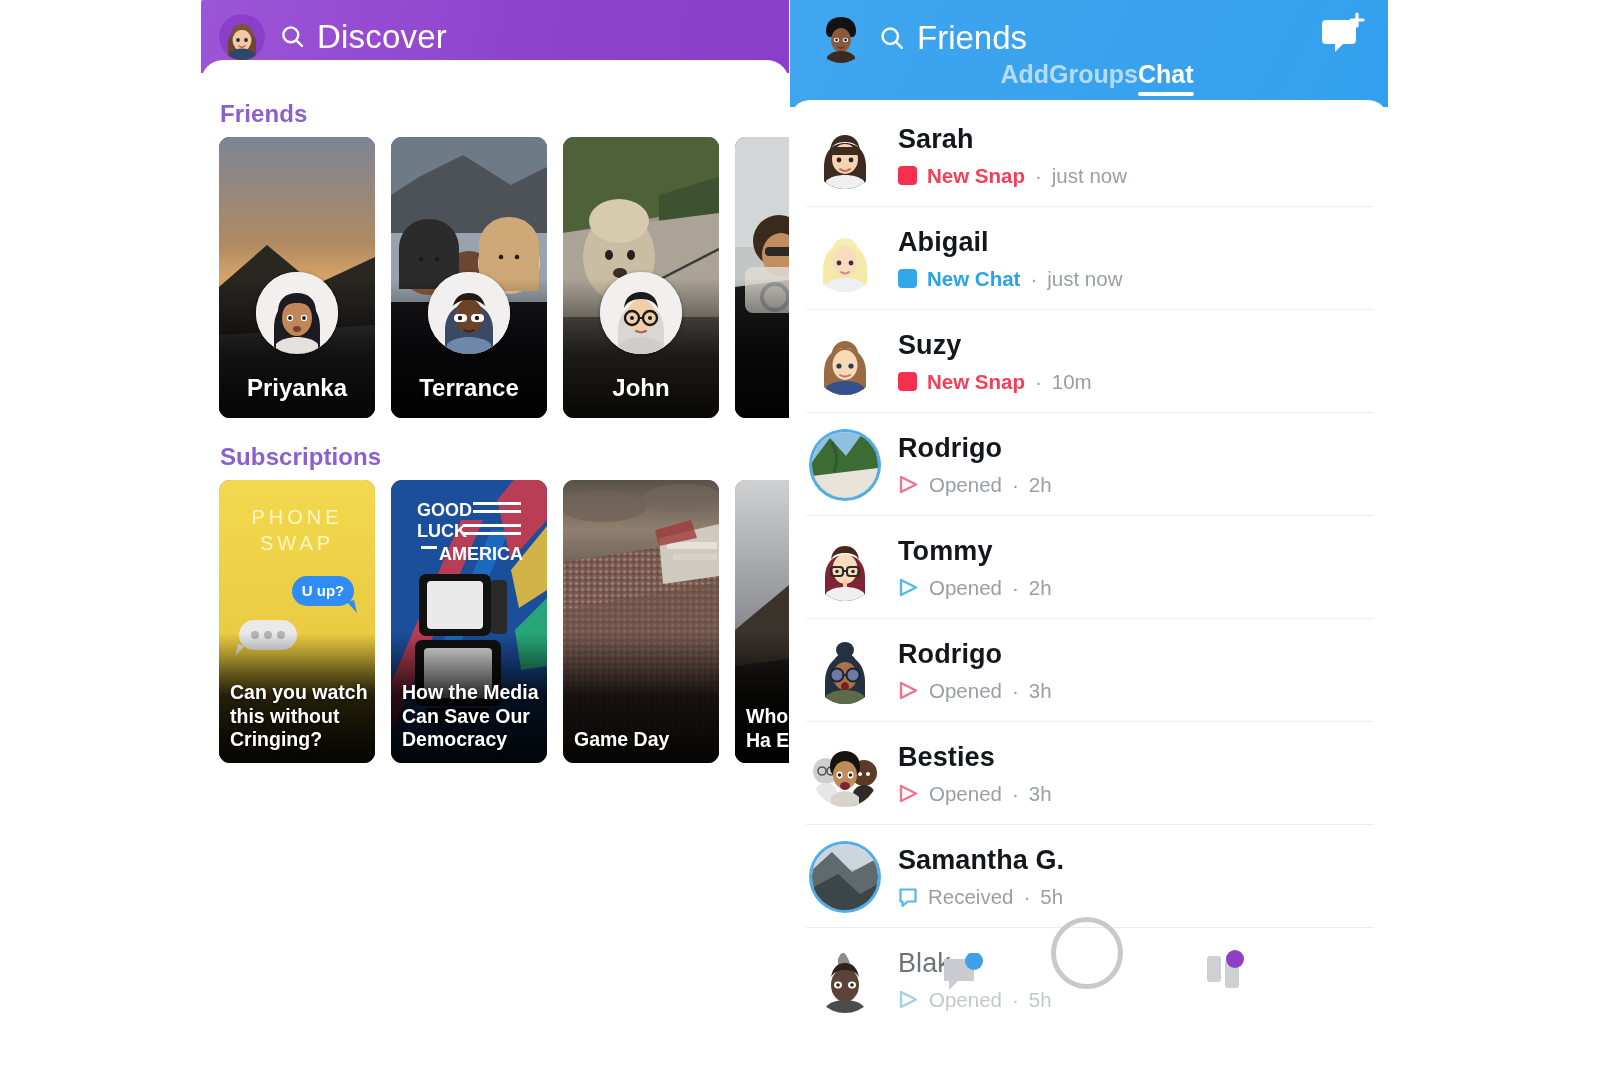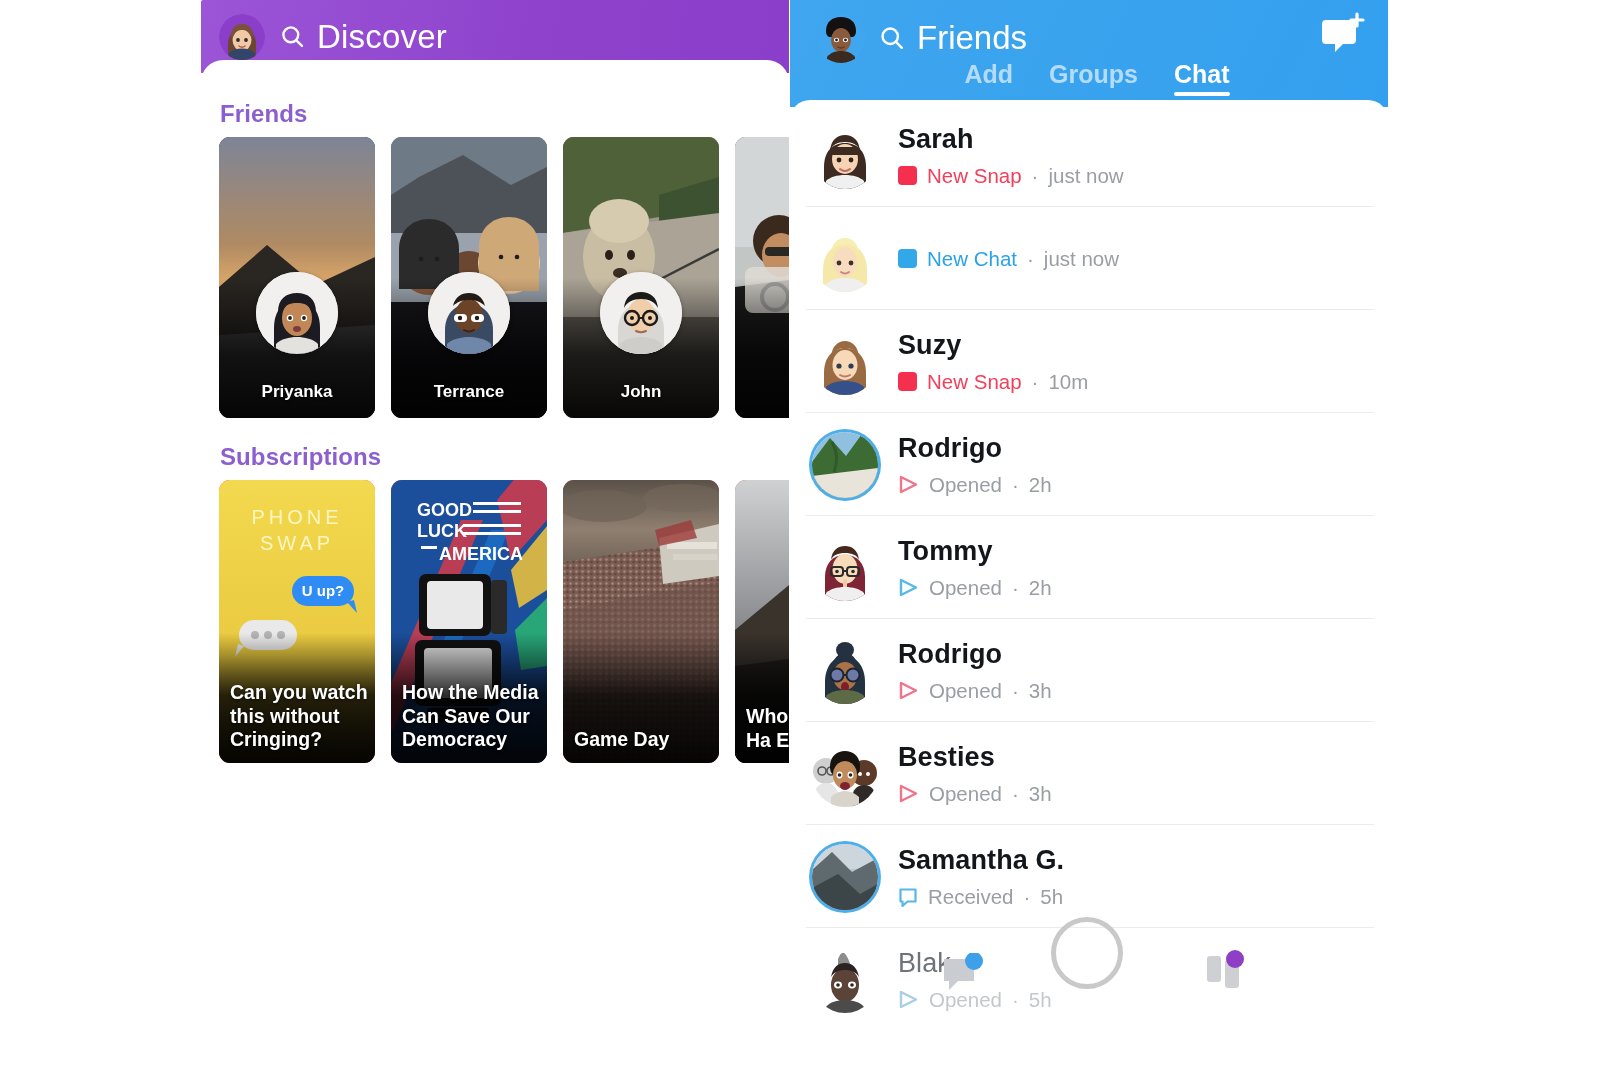--- a/index.html
+++ b/index.html
@@ -48,21 +48,21 @@
     position:absolute; left:0; right:0; bottom:0; height:50%;
     background: linear-gradient(to bottom, rgba(0,0,0,0) 0%, rgba(0,0,0,.72) 55%, rgba(0,0,0,.92) 100%);
   }
   .fc-bitmoji {
     position:absolute; left:50%; transform:translateX(-50%); bottom:64px;
     width:82px; height:82px; border-radius:50%; background:#f1f0ee;
     box-shadow: 0 1px 4px rgba(0,0,0,.35); overflow:hidden;
   }
   .fc-name {
     position:absolute; left:0; right:0; bottom:16px; text-align:center;
-    color:#fff; font-weight:bold; font-size:17px; text-shadow:0 1px 3px rgba(0,0,0,.6);
+    color:#fff; font-weight:bold; font-size:24px; text-shadow:0 1px 3px rgba(0,0,0,.6);
   }
   .sub-card {
     width:156px; height:283px; border-radius:11px; position:relative;
     overflow:hidden; flex:0 0 auto; background:#ef4444;
   }
   .sc-art { position:absolute; inset:0; }
   .sc-shade {
     position:absolute; left:0; right:0; bottom:0; height:46%;
     background: linear-gradient(to bottom, rgba(0,0,0,0) 0%, rgba(0,0,0,.80) 48%, rgba(0,0,0,.95) 100%);
   }
@@ -86,21 +86,21 @@
   }
   #friends-header {
     position:absolute; left:0; top:0; width:100%; height:107px;
     background: linear-gradient(115deg, #3fa6ef 0%, #3aa3ee 45%, #33a0ef 100%);
   }
   #fh-top { display:flex; align-items:center; gap:12px; padding:14px 0 0 26px; height:62px; }
   #fh-title { color:#fff; font-size:33px; font-weight:400; }
   #new-chat-btn { position:absolute; right:22px; top:12px; }
   #fh-tabs {
     position:absolute; left:0; right:0; top:60px; height:48px;
-    display:flex; align-items:flex-start; justify-content:center; gap:36px;
+    display:flex; align-items:flex-start; justify-content:center; 
     padding-left: 16px;
   }
   .ftab { color:rgba(255,255,255,.62); font-size:25px; font-weight:bold; padding-bottom:4px; position:relative; }
   .ftab.active { color:#fff; }
   .ftab.active::after {
     content:""; position:absolute; left:0; right:0; bottom:-3px; height:4px;
     background:#fff; border-radius:2px;
   }
   #friends-list {
     position:absolute; left:0; top:100px; width:100%; height:921px;
@@ -115,21 +115,21 @@
     content:""; position:absolute; left:16px; right:14px; bottom:0; height:1px;
     background:#ececec;
   }
   .row-av { width:66px; height:66px; border-radius:50%; position:relative; flex:0 0 auto; overflow:visible; }
   .row-av .inner { position:absolute; inset:0; border-radius:50%; overflow:hidden; }
   .row-av.ringed { box-shadow: 0 0 0 3px #4eaeea; }
   .row-txt { display:flex; flex-direction:column; gap:9px; }
   .row-name { font-size:27px; font-weight:bold; color:#13161a; letter-spacing:.1px; }
   .row-name.faded { color:#6e737a; font-weight:normal; }
   .row-sub { display:flex; align-items:center; gap:10px; font-size:20.5px; color:#9a9ea4; }
-  .row-status { font-weight:normal; }
+  .row-status { font-weight:bold; }
   .row-status.red { color:#f2405b; }
   .row-status.blue { color:#2aa3e8; }
   .row-status.gray { color:#9a9ea4; font-weight:normal; }
   .sq { width:19px; height:19px; border-radius:4px; flex:0 0 auto; }
   .sq.red { background:#f5304f; }
   .sq.blue { background:#32a8e8; }
 
   
   #cap-ring-left {
     position:absolute; left:461px; top:915px; width:72px; height:72px;
@@ -545,20 +545,21 @@
             <ellipse cx="33" cy="36" rx="12" ry="15" fill="#f8dcc0"></ellipse>
             <path d="M19 27c1-10 7-15 14-15s13 5 14 15c-2-6-7-8-14-8s-12 2-14 8z" fill="#f6eeb4"></path>
             <circle cx="27" cy="37" r="2.4" fill="#3b3226"></circle>
                 <circle cx="39" cy="37" r="2.4" fill="#3b3226"></circle>
             <path d="M29 46q4 3 8 0" stroke="#c88b78" stroke-width="2" fill="none" stroke-linecap="round"></path>
             <path d="M14 58c4-4 11-6 19-6s15 2 19 6v8H14z" fill="#efefef"></path>
           </svg>
         </div>
           </div>
         <div class="row-txt">
+          <span class="row-name">Abigail</span>
           <span class="row-sub">
             <span class="sq blue"></span>
             <span class="row-status blue">New Chat</span>
             <span>·</span>
             <span>just now</span>
           </span>
         </div>
       </div>
 
       <div class="chat-row">

